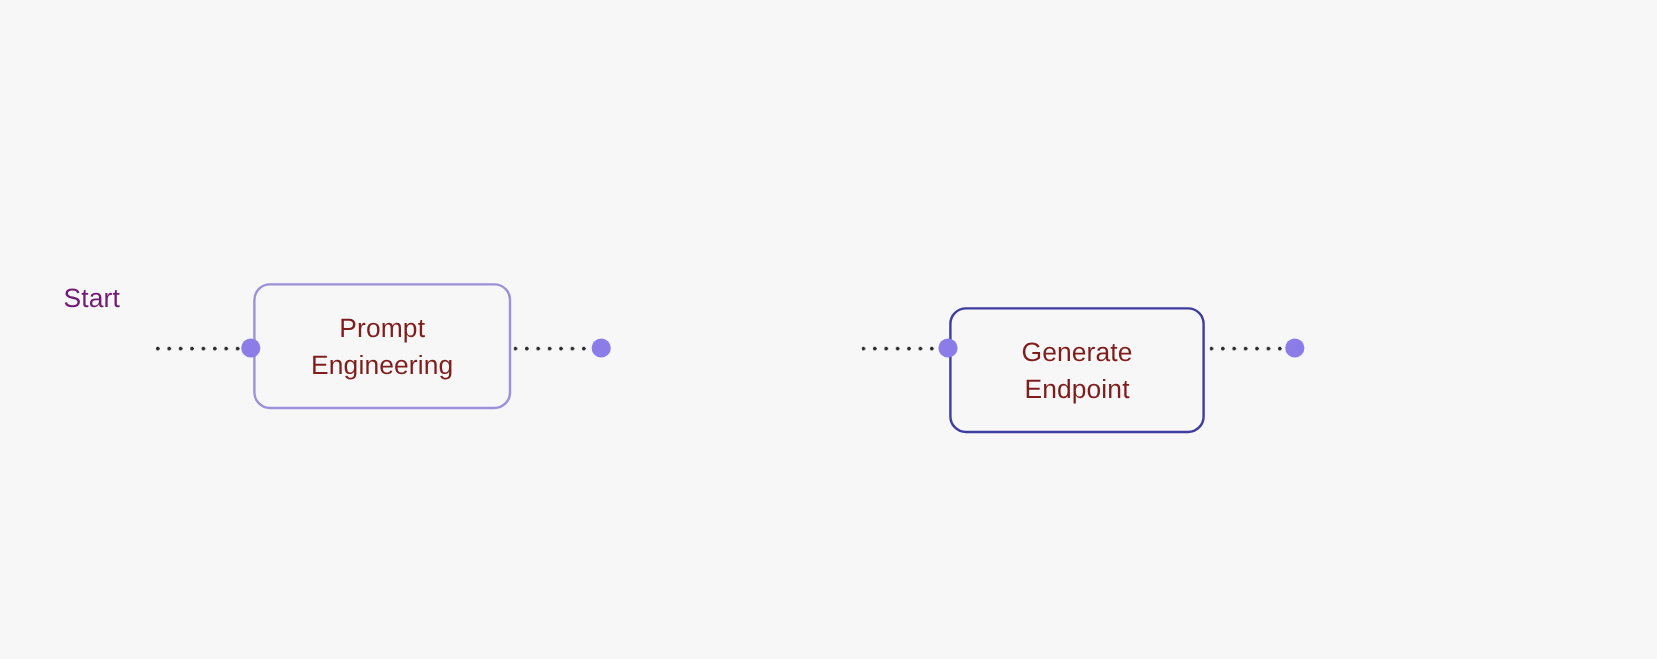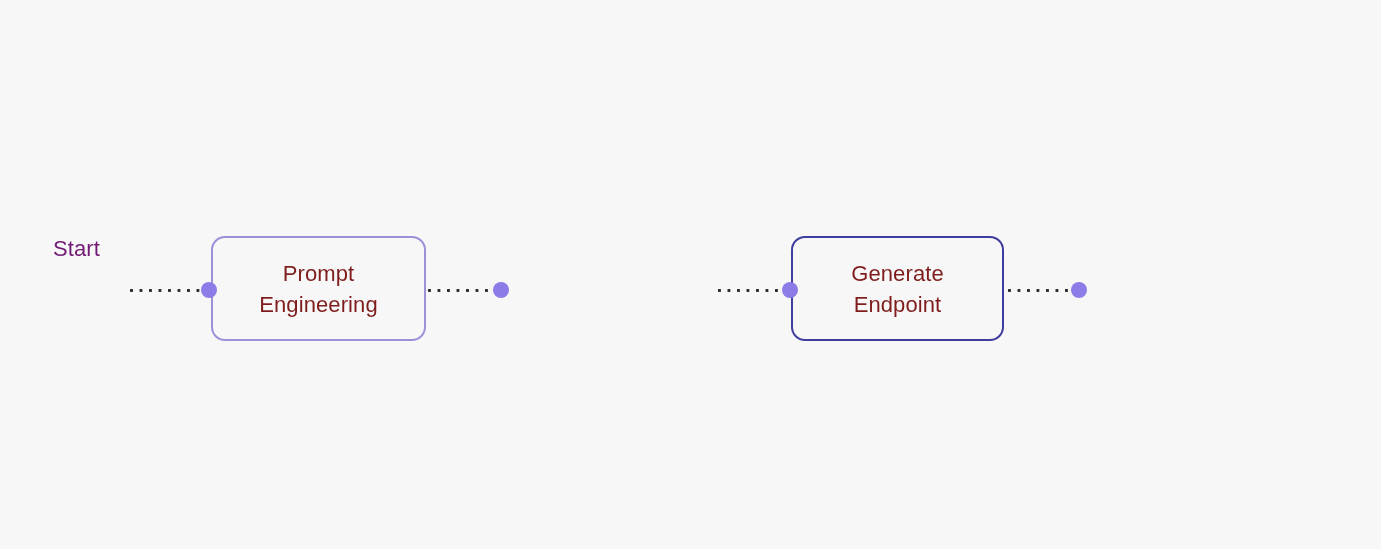--- a/index.html
+++ b/index.html
@@ -85,21 +85,21 @@
   <div class="edge" style="left:428px; width:72px;"></div>
   <div class="edge" style="left:718px; width:71px;"></div>
   <div class="edge" style="left:1008px; width:70px;"></div>
 
   <div class="node" style="left:211px; width:215px;">
     <span class="node-label">Prompt
 Engineering</span>
   </div>
 
 
-  <div class="node accent-strong" style="left:791px; width:213px;">
+  <div class="node accent-strong" style="left:791px; width:213px;margin-top:20px;">
     <span class="node-label">Generate
 Endpoint</span>
   </div>
 
 
   <div class="port-dot" style="left:201px;"></div>
   <div class="port-dot" style="left:493px;"></div>
   <div class="port-dot" style="left:782px;"></div>
   <div class="port-dot" style="left:1071px;"></div>
 

